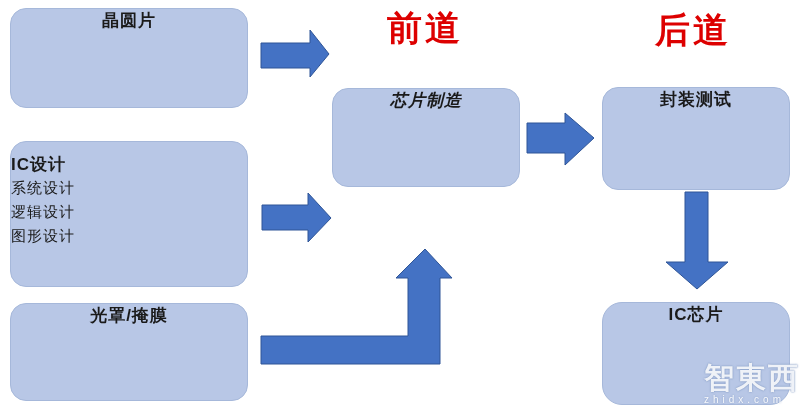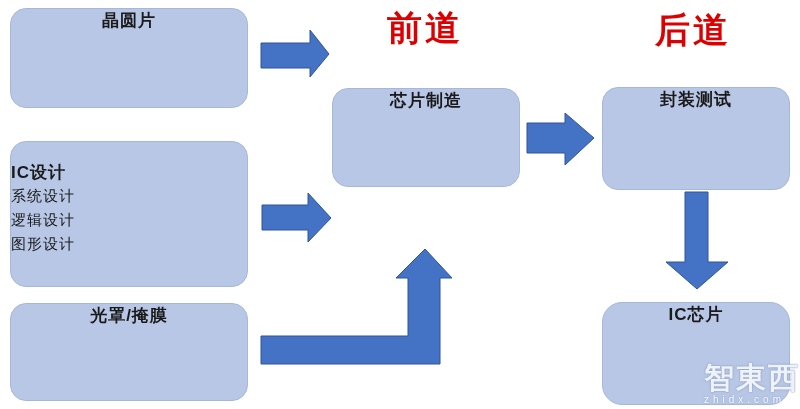--- a/index.html
+++ b/index.html
@@ -16,23 +16,23 @@
     border:1px solid var(--box-border, #a6b8da);
     border-radius:16px;
     display:flex; align-items:flex-start; justify-content:center;
     font-weight:bold; font-size:17px;
     color:var(--text-color, #1a1a1a);
     box-sizing:border-box;
     letter-spacing:1px;
   }
   .box-wafer   { left:10px;  top:8px;   width:238px; height:100px; }
   .box-design  { left:10px;  top:141px; width:238px; height:146px;
-                 flex-direction:column; justify-content:flex-start; padding-top:19px; }
+                 flex-direction:column; justify-content:flex-start; padding-top:11px; }
   .box-mask    { left:10px;  top:303px; width:238px; height:98px;  }
-  .box-fab     { left:332px; top:88px;  width:188px; height:99px;  }
+  .box-fab     { left:332px; top:88px;  width:188px; height:99px;font-style:italic;  }
   .box-package { left:602px; top:87px;  width:188px; height:103px; }
   .box-chip    { left:602px; top:302px; width:188px; height:103px;border-radius:20px; }
   .design-title { font-weight:bold; font-size:17px; }
   .design-lines {
     font-weight:normal; font-size:15px; line-height:24px;
     text-align:center; letter-spacing:1px;
   }
   .stage-label {
     position:absolute;
     width:90px; text-align:center;

